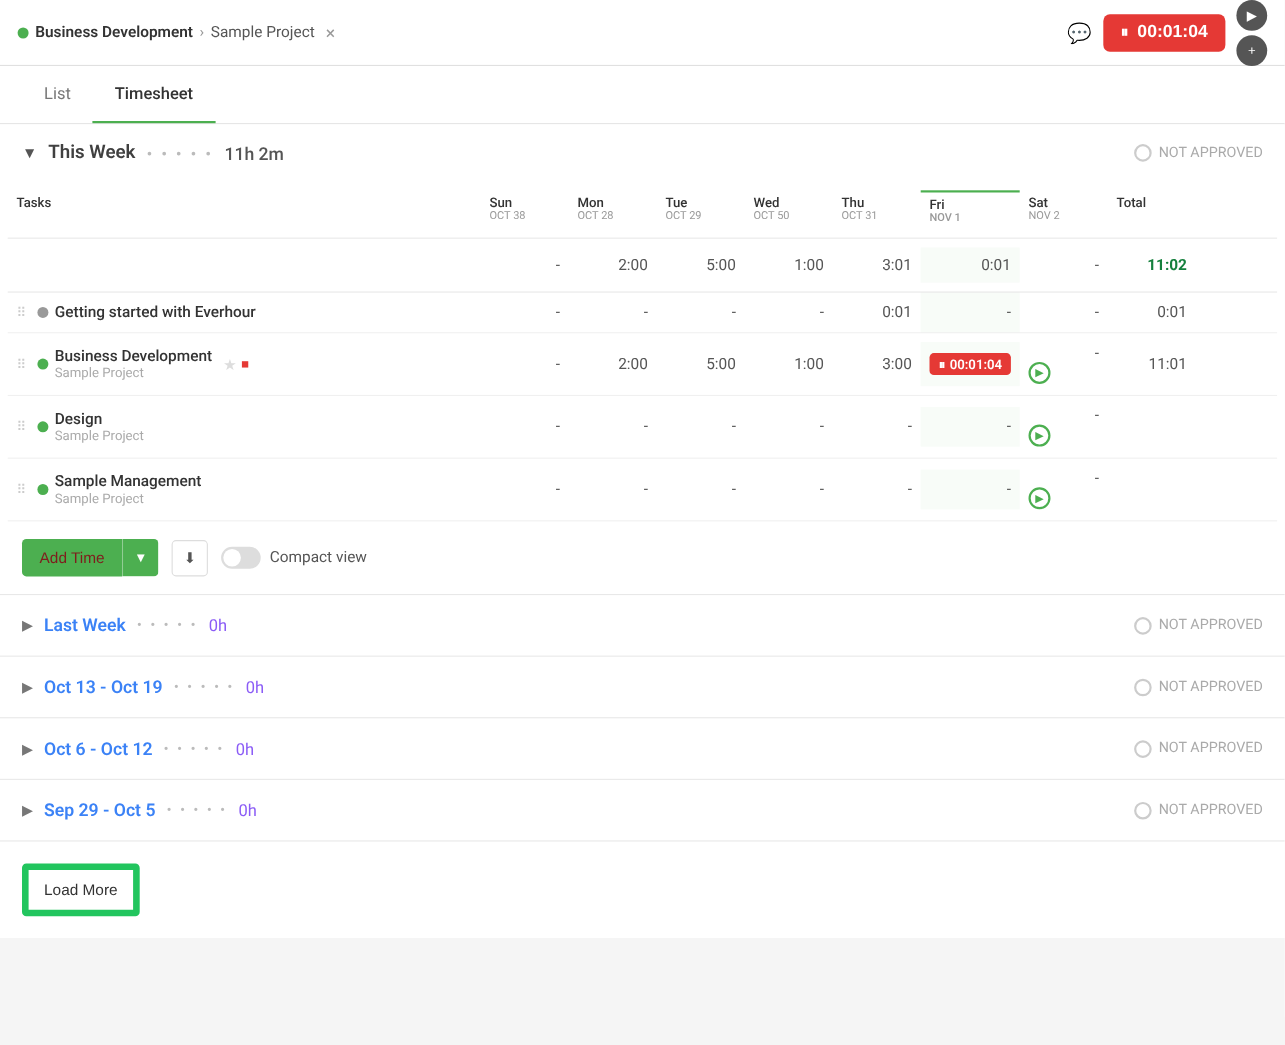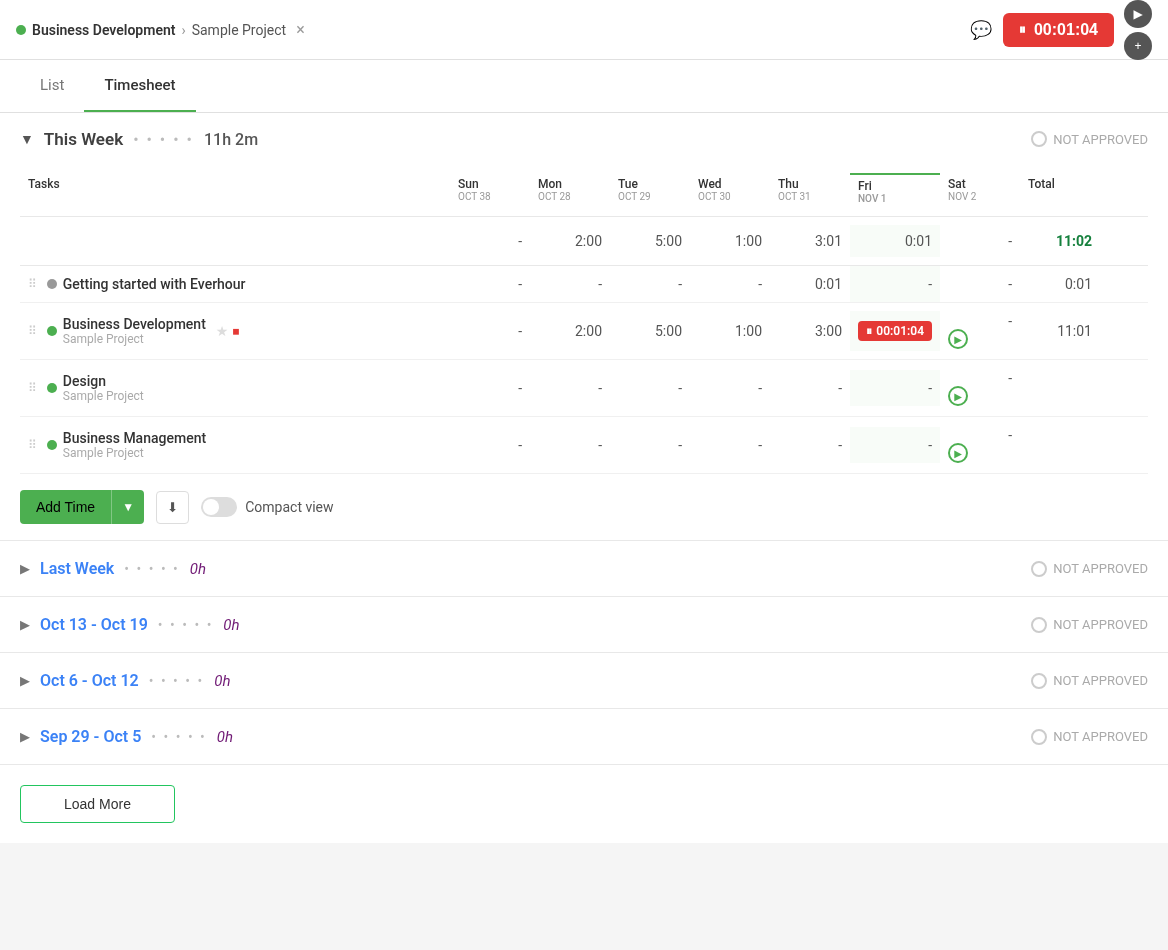--- a/index.html
+++ b/index.html
@@ -160,21 +160,21 @@
     }
     .status-circle {
       width: 16px; height: 16px;
       border-radius: 50%;
       border: 2px solid #ccc;
       display: flex; align-items: center; justify-content: center;
     }
 
     
     .timesheet-grid {
-      padding: 0 20px;
+      padding: 0 7px;
     }
     .grid-header {
       display: grid;
       grid-template-columns: 430px 80px 80px 80px 80px 80px 90px 80px 80px;
       border-bottom: 1px solid #e8e8e8;
       padding: 8px 0;
     }
     .grid-header-cell {
       font-size: 12px;
       color: #777;
@@ -295,21 +295,21 @@
 
     
     .add-time-bar {
       display: flex;
       align-items: center;
       gap: 12px;
       padding: 16px 20px;
     }
     .add-time-btn {
       background: #4caf50;
-      color: #000000;
+      color: #7f1d1d;
       border: none;
       border-radius: 4px 0 0 4px;
       padding: 9px 16px;
       font-size: 14px;
       font-weight: 500;
       cursor: pointer;
     }
     .add-time-dropdown {
       background: #4caf50;
       color: #fff;
@@ -372,41 +372,40 @@
       font-weight: 600;
       color: #3b82f6;
     }
     .collapsed-dots {
       color: #bbb;
       letter-spacing: 2px;
       font-size: 14px;
     }
     .collapsed-hours {
       font-size: 15px;
-      color: #701a75;
-      font-style: italic;
+      color: #8b5cf6;
     }
     .collapsed-status {
       margin-left: auto;
       display: flex;
       align-items: center;
       gap: 6px;
       color: #aaa;
       font-size: 13px;
     }
 
     
     .load-more-section {
       padding: 20px;
     }
     .load-more-btn {
       background: #fff;
-      border: 1px solid #22c55e;
+      border: 6px solid #22c55e;
       border-radius: 4px;
-      padding: 10px 43px;
+      padding: 10px 14px;
       font-size: 14px;
       color: #333;
       cursor: pointer;
     }
 
     .fri-highlight {
       background: rgba(76, 175, 80, 0.04);
     }
   </style>
 </head>
@@ -465,21 +464,21 @@
           <div class="grid-header-cell">
             <div class="day-name">Mon</div>
             <div class="day-date">OCT 28</div>
           </div>
           <div class="grid-header-cell">
             <div class="day-name">Tue</div>
             <div class="day-date">OCT 29</div>
           </div>
           <div class="grid-header-cell">
             <div class="day-name">Wed</div>
-            <div class="day-date">OCT 30</div>
+            <div class="day-date">OCT 50</div>
           </div>
           <div class="grid-header-cell">
             <div class="day-name">Thu</div>
             <div class="day-date">OCT 31</div>
           </div>
           <div class="grid-header-cell fri-col">
             <div class="day-name">Fri</div>
             <div class="day-date">NOV 1</div>
           </div>
           <div class="grid-header-cell">
@@ -577,21 +576,21 @@
           </div>
           <div class="task-cell"></div>
         </div>
 
         <div class="task-row">
           <div class="task-cell task-name-cell">
             <div class="task-name-inner">
               <span class="drag-handle">⠿</span>
               <div class="task-dot green"></div>
               <div class="task-info">
-                <div class="task-title">Business Management</div>
+                <div class="task-title">Sample Management</div>
                 <div class="task-subtitle">Sample Project</div>
               </div>
             </div>
           </div>
           <div class="task-cell">-</div>
           <div class="task-cell">-</div>
           <div class="task-cell">-</div>
           <div class="task-cell">-</div>
           <div class="task-cell">-</div>
           <div class="task-cell fri-highlight">-</div>

